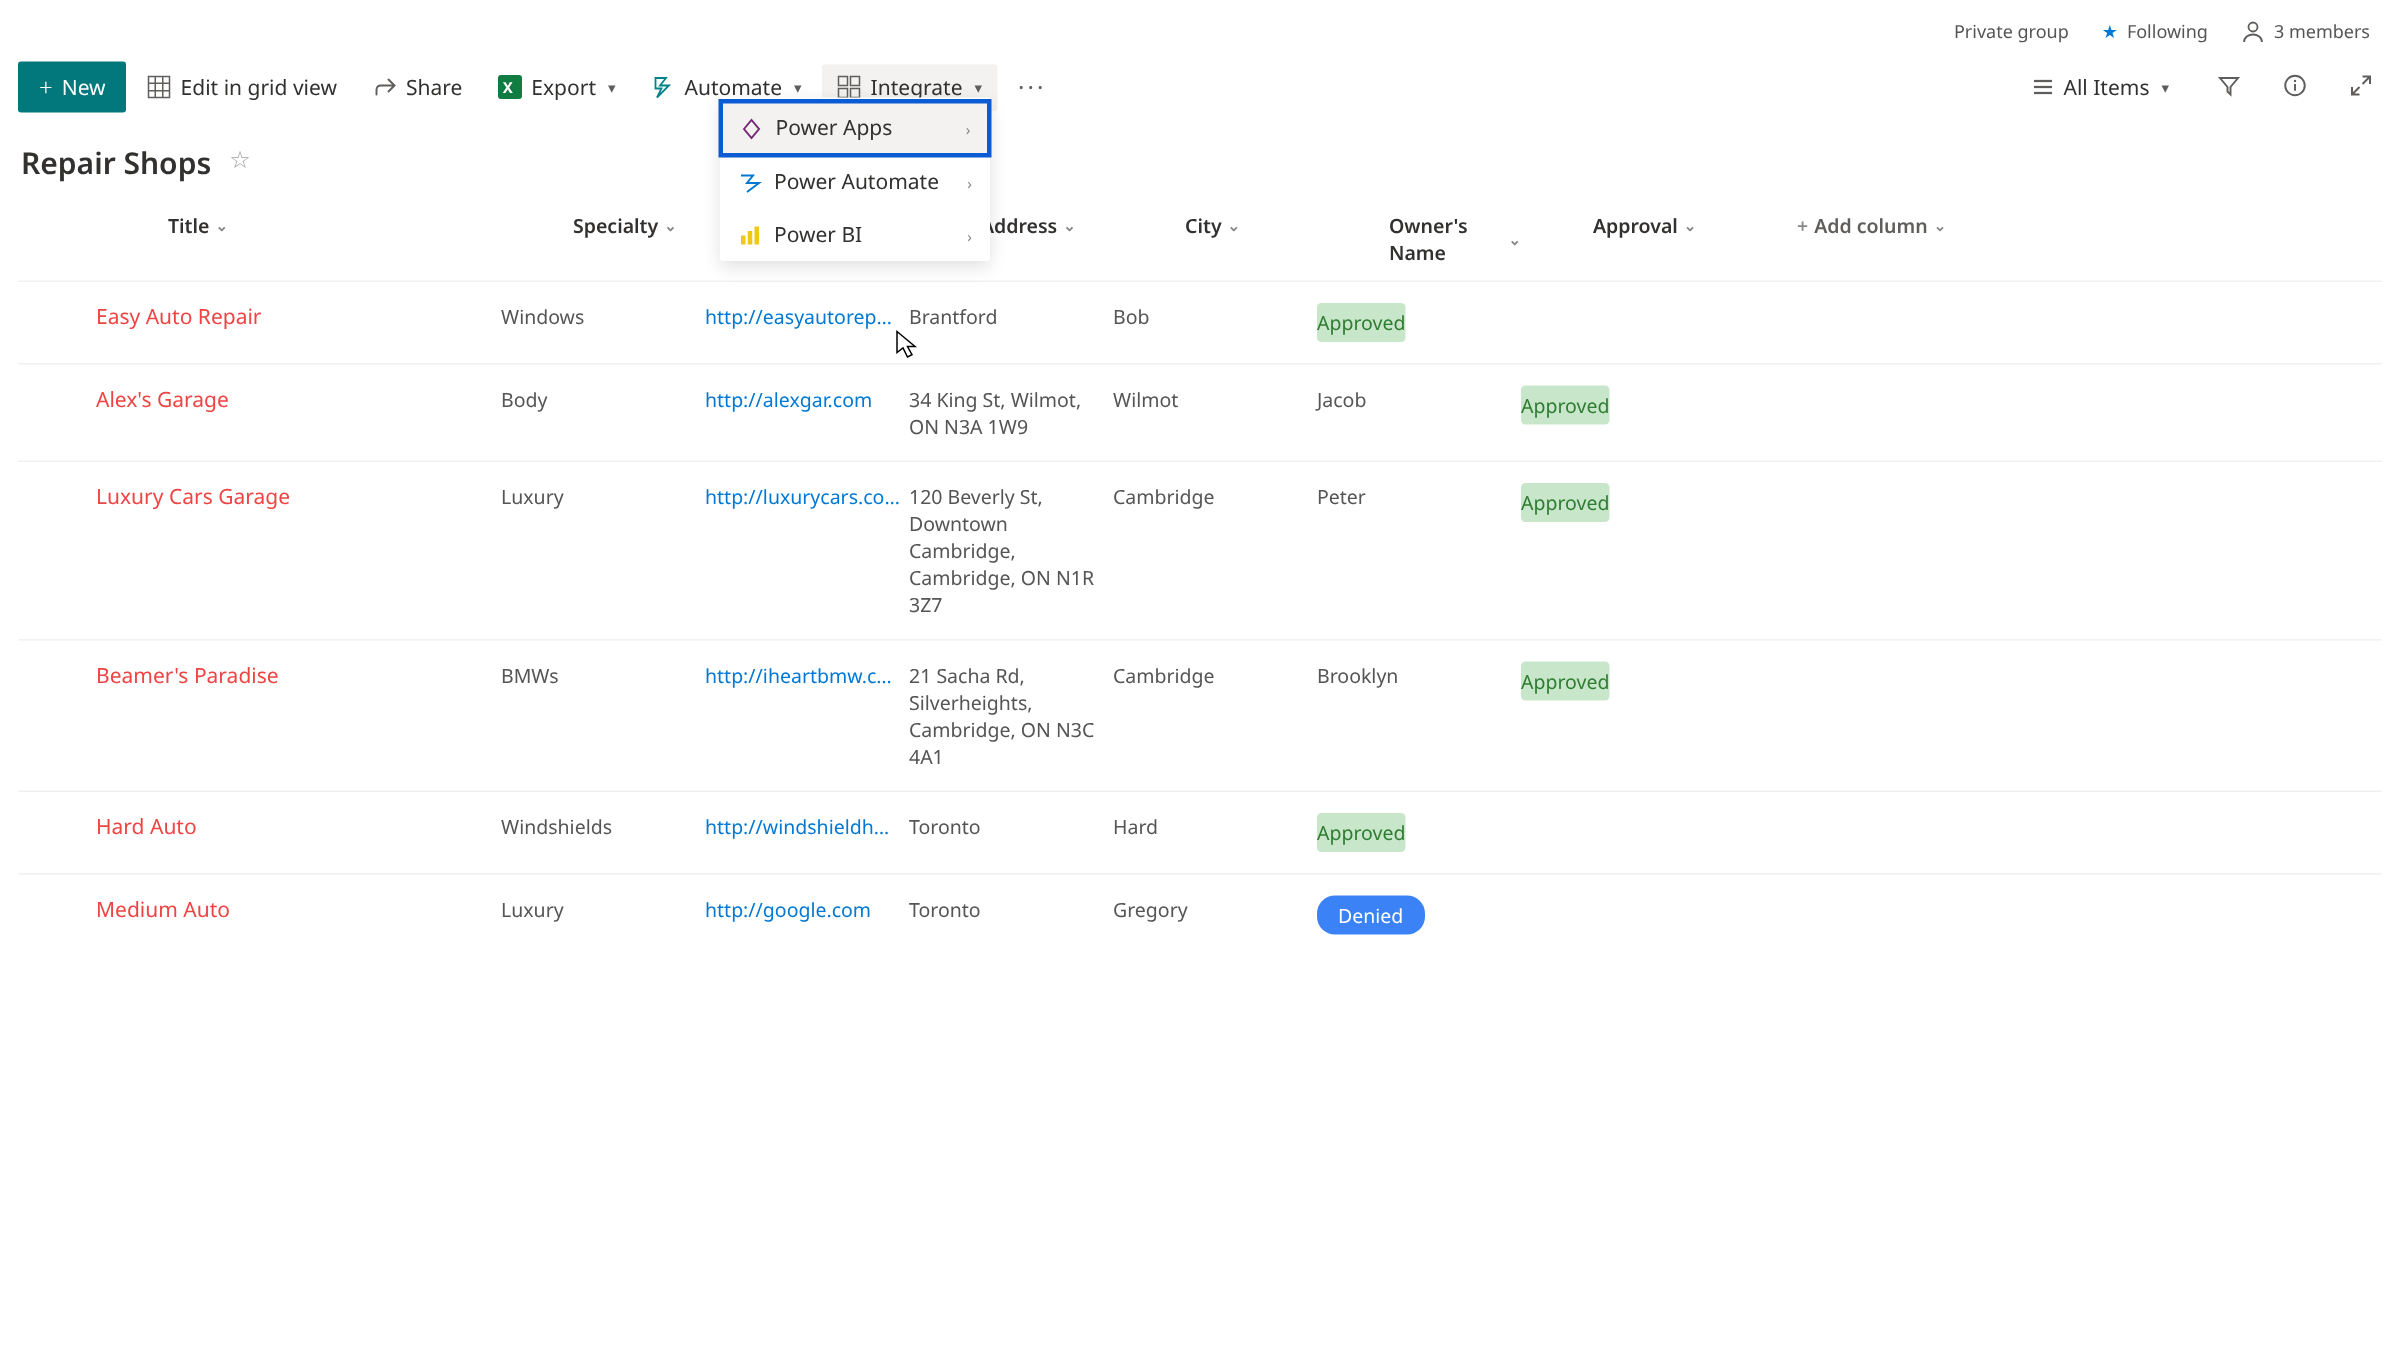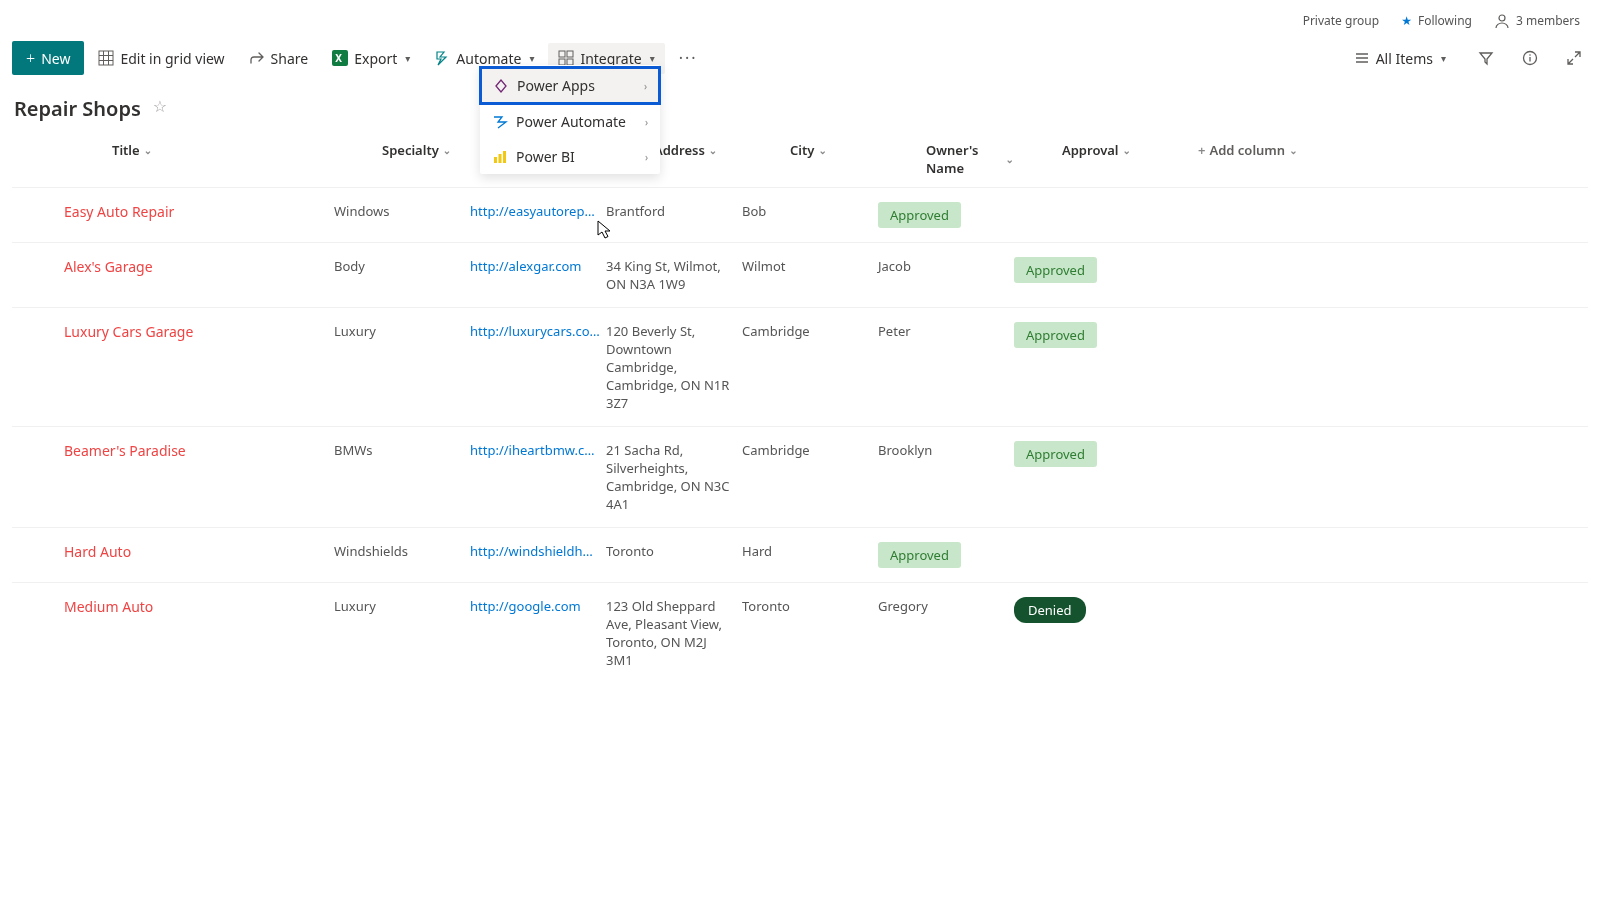--- a/index.html
+++ b/index.html
@@ -54,21 +54,21 @@
     content:"X";
     color:#fff;
     font-size:10px;
     font-weight:bold;
     position:absolute;
     left:3px; top:1px;
   }
   .chev { font-size: 10px; color: #605e5c; margin-left: 2px; }
   .ellipsis { letter-spacing: 2px; color: #605e5c; padding: 6px 10px; cursor: pointer; }
 
-  .toolbar-right { margin-left: auto; display: flex; align-items: center; gap: 16px; }
+  .toolbar-right { margin-left: auto; display: flex; align-items: flex-start; gap: 16px; }
   .toolbar-right .iconbtn {
     width: 28px; height: 28px;
     display: inline-flex; align-items: center; justify-content: center;
     color: #605e5c; cursor: pointer;
   }
 
   
   .dropdown {
     position: absolute;
     left: 480px;
@@ -133,26 +133,26 @@
     padding: 14px 0;
     font-size: 13px;
     color: #555;
     border-top: 1px solid #f0f0f0;
   }
   .grow .cell { padding-right: 8px; }
   .grow .ctitle { color: #ef4444; font-size: 14px; }
   .link { color: #0078d4; text-decoration: none; white-space: nowrap; overflow: hidden; text-overflow: ellipsis; display: inline-block; max-width: 130px; }
   .badge {
     display: inline-block;
-    padding: 4px 12px;
+    padding: 4px 0;
     border-radius: 3px;
     font-size: 13px;
   }
   .badge.approved { background: #c8e6c9; color: #2e7d32; }
-  .badge.denied { background: #14532d; color: #fff; border-radius: 12px; padding: 4px 14px; }
+  .badge.denied { background: #3b82f6; color: #fff; border-radius: 12px; padding: 4px 14px; }
   .addcol { color: #605e5c; display: inline-flex; align-items: center; gap: 6px; cursor: pointer; }
   .addcol .plus { color: #888; }
 
   .cursor-img {
     position: absolute;
     left: 596px;
     top: 182px;
     z-index: 60;
     pointer-events: none;
   }
@@ -389,20 +389,19 @@
         <span class="cell">Toronto</span>
         <span class="cell">Hard</span>
         <span class="cell"><span class="badge approved">Approved</span></span>
         <span></span>
       </div>
       <div class="grow">
         <span></span>
         <span class="cell ctitle">Medium Auto</span>
         <span class="cell">Luxury</span>
         <span class="cell"><a class="link">http://google.com</a></span>
-        <span class="cell">123 Old Sheppard Ave, Pleasant View, Toronto, ON M2J 3M1</span>
         <span class="cell">Toronto</span>
         <span class="cell">Gregory</span>
         <span class="cell"><span class="badge denied">Denied</span></span>
         <span></span>
       </div>
     </div>
 </div>
 
 </body></html>

